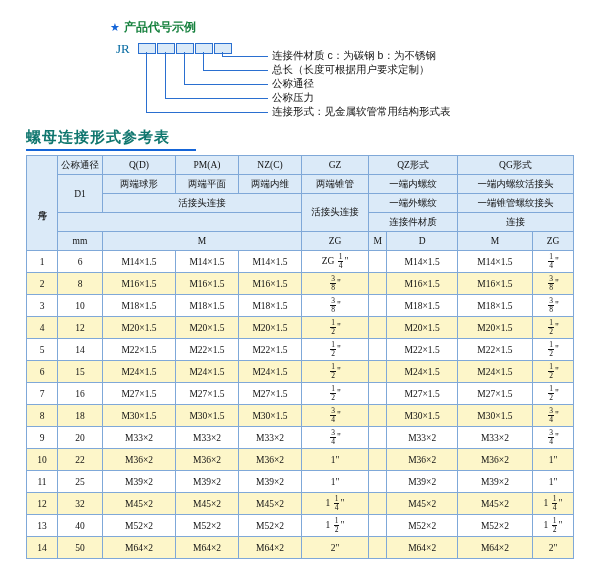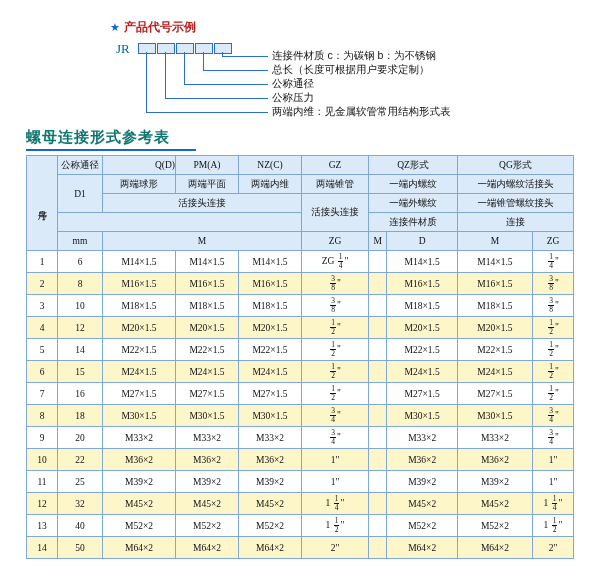--- a/index.html
+++ b/index.html
@@ -14,21 +14,21 @@
 
   
   #diagram{position:relative;width:600px;height:120px;}
   .star{
     position:absolute;left:110px;top:22px;
     color:#1565d8;font-size:11px;line-height:11px;
   }
   .diagram-title{
     position:absolute;left:124px;top:19px;
     font-family:"Liberation Sans", sans-serif;
-    font-size:12px;font-weight:bold;color:#b91c1c;
+    font-size:12px;font-weight:bold;color:#15803d;
     white-space:nowrap;
   }
   .jr{
     position:absolute;left:116px;top:41px;
     font-family:"Liberation Serif", serif;
     font-size:13px;color:#0369a1;
   }
   .codebox{
     position:absolute;top:43px;height:9px;width:16px;
     border:1px solid #2a6fd0;background:#dbeaf8;
@@ -60,21 +60,21 @@
     text-align:center;
     vertical-align:middle;
     padding:0;
     font-weight:normal;
     font-family:"Liberation Serif", serif;
     color:#111;
   }
   thead td{background:#dbeaf8;height:18px;font-size:9.5px;}
   .seq{width:30px;}
   .dn{width:44px;}
-  .c3{width:72px;text-align:right;}
+  .c3{width:72px;}
   .c4{width:62px;}
   .c5{width:62px;margin-left:48px;}
   .c6{width:66px;}
   .c7{width:58px;}
   .c9{width:56px;text-align:center;}
 
   tbody td{height:21px;}
   tbody tr.odd td{background:#ffffff;}
   tbody tr.even td{background:#fdf6c9;}
 
@@ -110,21 +110,21 @@
   <div class="vline" style="left:165px;top:52px;height:46px;"></div>
   <div class="hline" style="left:165px;top:98px;width:103px;"></div>
 
   <div class="vline" style="left:146px;top:52px;height:60px;"></div>
   <div class="hline" style="left:146px;top:112px;width:122px;"></div>
 
   <span class="leg" style="left:272px;top:49px;">连接件材质  c：为碳钢  b：为不锈钢</span>
   <span class="leg" style="left:272px;top:63px;">总长（长度可根据用户要求定制）</span>
   <span class="leg" style="left:272px;top:77px;">公称通径</span>
   <span class="leg" style="left:272px;top:91px;">公称压力</span>
-  <span class="leg" style="left:272px;top:105px;">两端内维：见金属软管常用结构形式表</span>
+  <span class="leg" style="left:272px;top:105px;">连接形式：见金属软管常用结构形式表</span>
 </div>
 
 <div id="sec-title">螺母连接形式参考表</div>
 <div class="title-underline"></div>
 
 <div id="tbl-wrap">
 <table>
   <thead>
     <tr>
       <td class="seq" rowspan="5">

